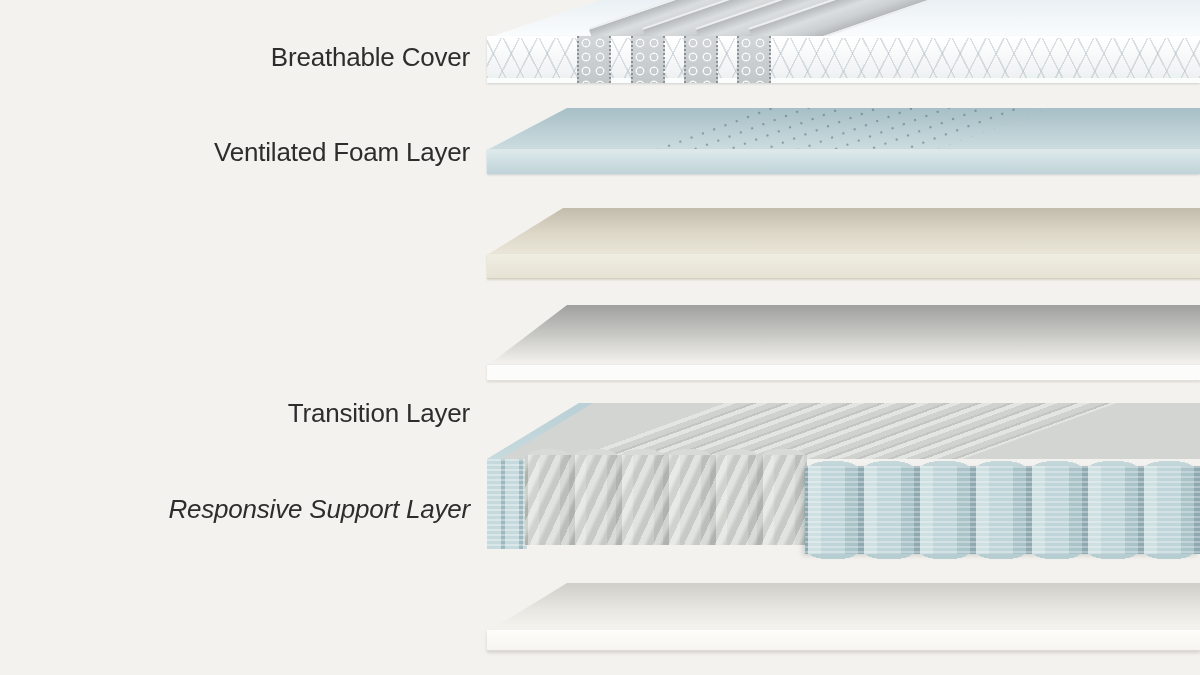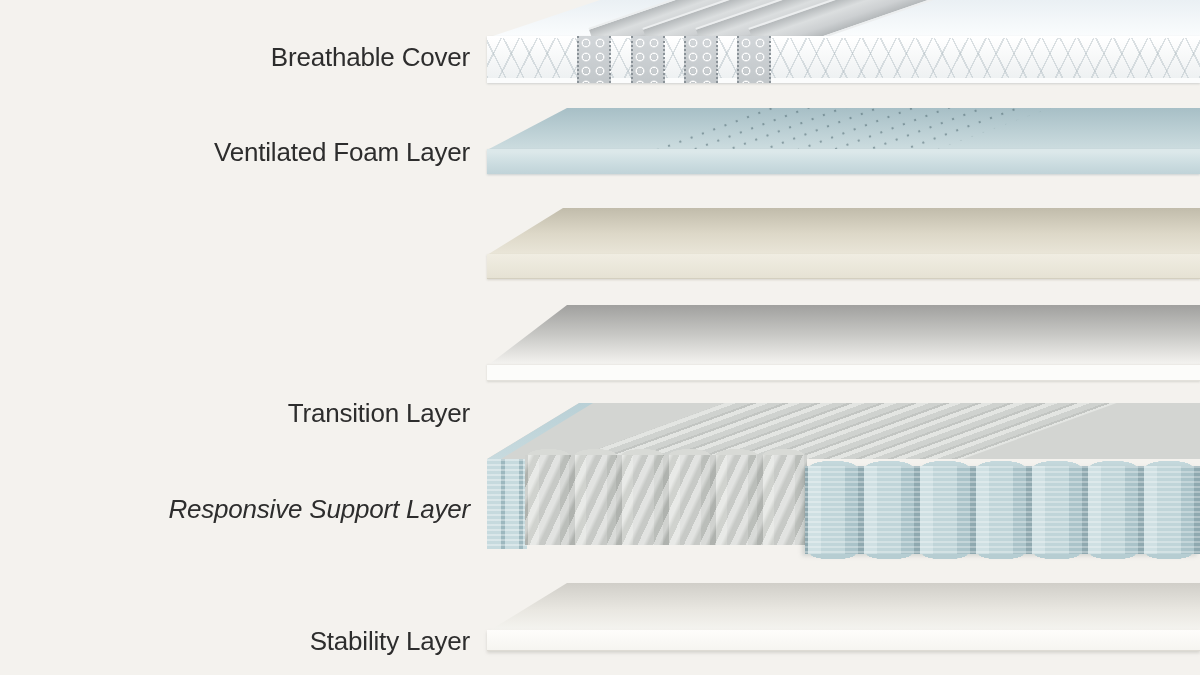--- a/index.html
+++ b/index.html
@@ -203,15 +203,14 @@
   <div class="coil-blue"></div>
   <div class="scallops-blue-bottom"></div>
 
   <div class="piece stability-top"></div>
   <div class="piece stability-front"></div>
 
   <div class="layer-label lbl-1">Breathable Cover</div>
   <div class="layer-label lbl-2">Ventilated Foam Layer</div>
   <div class="layer-label lbl-4">Transition Layer</div>
   <div class="layer-label lbl-5">Responsive Support Layer</div>
-  <div class="layer-label lbl-6">Stability Layer</div>
 
 </div>
 
 </body></html>

